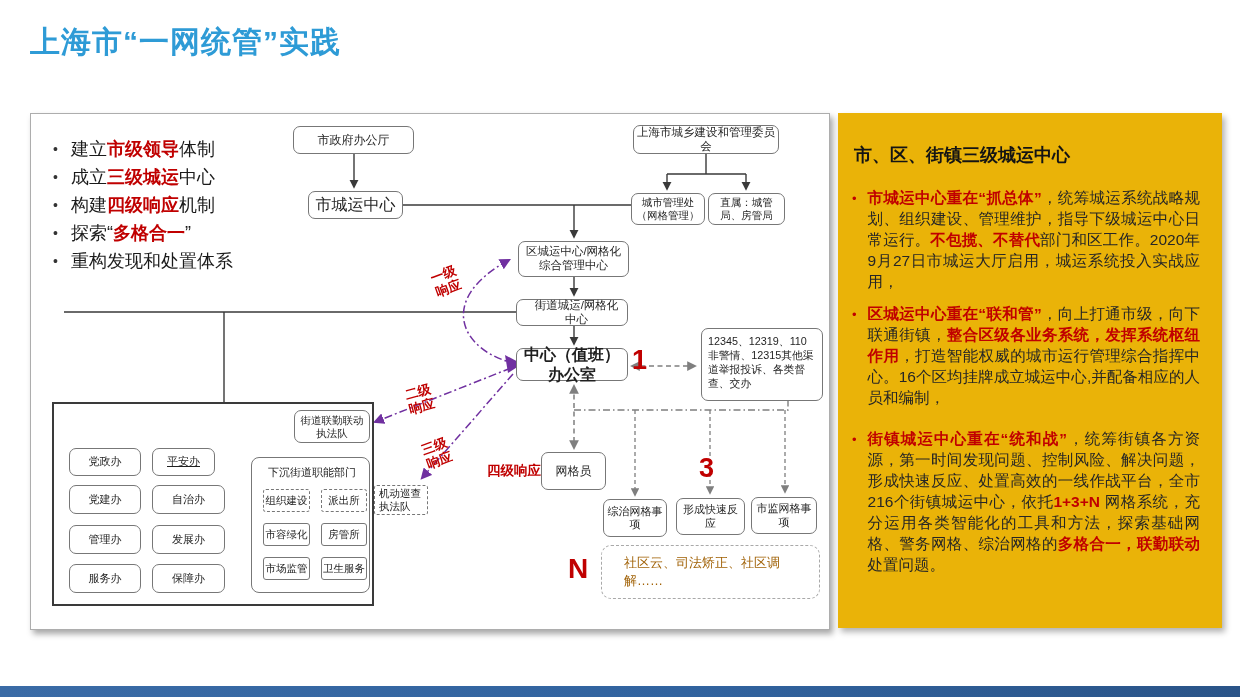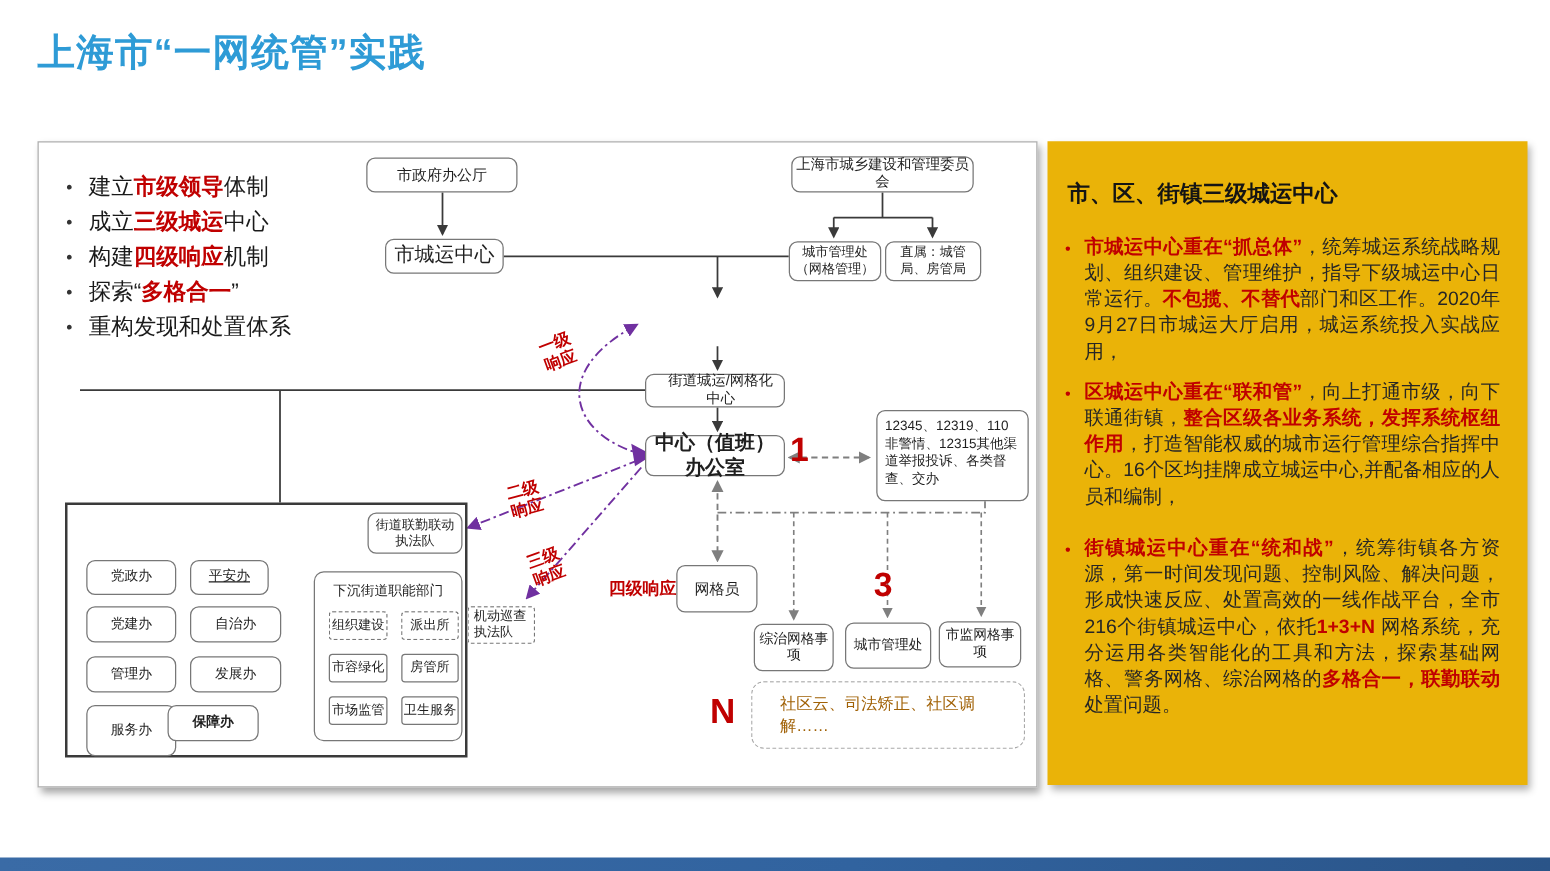--- a/index.html
+++ b/index.html
@@ -38,21 +38,21 @@
     position:absolute;color:#C00000;font-weight:bold;font-size:13px;line-height:1.12;
     width:30px;word-break:break-all;text-align:center;
   }
   .num{position:absolute;color:#C00000;font-weight:bold;font-size:27px;line-height:1;}
   .bullets{position:absolute;left:22px;top:26px;margin:0;padding:0;list-style:none;width:230px;}
   .bullets li{display:flex;gap:13px;margin-bottom:9px;font-size:18px;color:#1a1a1a;line-height:1.05;}
   .bullets .bdot{font-size:14px;color:#333;padding-top:2px;}
   .rd{color:#C00000;font-weight:bold;}
   .sunken{position:absolute;left:220px;top:343px;width:119px;height:136px;background:#fff;
     border:1.3px solid #777;border-radius:8px;box-sizing:border-box;}
-  .sunken .stitle{position:absolute;left:0;top:7px;width:100%;text-align:center;font-size:11px;color:#1f1f1f;}
+  .sunken .stitle{position:absolute;left:16px;top:7px;width:100%;font-size:11px;color:#1f1f1f;}
   .sunken .sbox{border-radius:3px;font-size:10.5px;padding:0 1px;}
   .community{
     position:absolute;left:570px;top:431px;width:219px;height:54px;box-sizing:border-box;
     border:1.5px dashed #A9A9A9;border-radius:10px;color:#a16207;font-size:13px;line-height:1.35;
     display:flex;align-items:center;padding:4px 10px 4px 22px;text-align:left;
   }
   
   .side-panel{
     position:absolute;left:838px;top:113px;width:384px;height:515px;background:#eab308;
     box-shadow:3px 4px 6px rgba(0,0,0,0.3);
@@ -129,51 +129,52 @@
         <span class="bdot">•</span>
         <span><span>重构发现和处置体系</span></span>
       </li>
   </ul>
 
   <div class="box" style="left:262px;top:12px;width:121px;height:28px;font-size:12px;">市政府办公厅</div>
   <div class="box" style="left:602px;top:11px;width:146px;height:29px;font-size:11.5px;">上海市城乡建设和管理委员会</div>
   <div class="box" style="left:277px;top:77px;width:95px;height:28px;font-size:16px;">市城运中心</div>
   <div class="box" style="left:600px;top:79px;width:74px;height:32px;font-size:10.5px;">城市管理处（网格管理）</div>
   <div class="box" style="left:677px;top:79px;width:77px;height:32px;font-size:10.5px;">直属：城管局、房管局</div>
+  <div class="box" style="left:487px;top:127px;width:111px;height:36px;font-size:11.5px;">区城运中心/网格化综合管理中心</div>
   <div class="box" style="left:485px;top:185px;width:112px;height:27px;font-size:11.5px;padding-left:12px;">街道城运/网格化中心</div>
   <div class="box bold" style="left:485px;top:234px;width:112px;height:33px;">中心（值班）办公室</div>
   <div class="box" style="left:670px;top:214px;width:122px;height:73px;font-size:10.8px;line-height:1.3;text-align:left;justify-content:flex-start;align-items:flex-start;padding:5px 6px;">12345、12319、110非警情、12315其他渠道举报投诉、各类督查、交办</div>
 
   <div class="bigrect"></div>
   <div class="box" style="left:263px;top:296px;width:76px;height:33px;font-size:10.5px;">街道联勤联动执法队</div>
 
   <div class="box" style="left:38px;top:334px;width:72px;height:28px;">党政办</div>
   <div class="box" style="left:121px;top:334px;width:63px;height:28px;text-decoration:underline;">平安办</div>
   <div class="box" style="left:38px;top:371px;width:72px;height:29px;">党建办</div>
   <div class="box" style="left:121px;top:371px;width:73px;height:29px;">自治办</div>
   <div class="box" style="left:38px;top:411px;width:72px;height:29px;">管理办</div>
   <div class="box" style="left:121px;top:411px;width:73px;height:29px;">发展办</div>
-  <div class="box" style="left:38px;top:450px;width:72px;height:41px;">服务办</div>
-  <div class="box" style="left:103px;top:450px;width:73px;height:29px;font-weight:bold;">保障办</div>
+  <div class="box" style="left:38px;top:450px;width:72px;height:29px;">服务办</div>
+  <div class="box" style="left:121px;top:450px;width:73px;height:29px;">保障办</div>
 
   <div class="sunken">
     <div class="stitle">下沉街道职能部门</div>
     <div class="box sbox dashed" style="left:11px;top:31px;width:47px;height:23px;">组织建设</div>
     <div class="box sbox dashed" style="left:69px;top:31px;width:46px;height:23px;">派出所</div>
     <div class="box sbox" style="left:11px;top:65px;width:47px;height:23px;">市容绿化</div>
     <div class="box sbox" style="left:69px;top:65px;width:46px;height:23px;">房管所</div>
     <div class="box sbox" style="left:11px;top:99px;width:47px;height:23px;">市场监管</div>
     <div class="box sbox" style="left:69px;top:99px;width:46px;height:23px;">卫生服务</div>
   </div>
 
   <div class="box dashed" style="left:343px;top:371px;width:54px;height:30px;font-size:10.5px;text-align:left;justify-content:flex-start;padding:2px 4px;">机动巡查执法队</div>
 
   <div class="box" style="left:510px;top:338px;width:65px;height:38px;font-size:12px;">网格员</div>
   <div class="box" style="left:572px;top:385px;width:64px;height:38px;">综治网格事项</div>
-  <div class="box" style="left:645px;top:384px;width:69px;height:37px;">城市管理处</div>
+  <div class="box" style="left:645px;top:384px;width:69px;height:37px;">形成快速反应</div>
   <div class="box" style="left:720px;top:383px;width:66px;height:37px;">市监网格事项</div>
   <div class="community">社区云、司法矫正、社区调解……</div>
 
   <div class="lvl" style="left:400px;top:153px;transform:rotate(-20deg);">一级响应</div>
   <div class="lvl" style="left:374px;top:271px;transform:rotate(-15deg);">二级响应</div>
   <div class="lvl" style="left:391px;top:325px;transform:rotate(-20deg);">三级响应</div>
   <div class="lvl" style="left:452px;top:349px;width:62px;font-size:13.5px;">四级响应</div>
   <div class="num" style="left:601px;top:233px;">1</div>
   <div class="num" style="left:668px;top:341px;">3</div>
   <div class="num" style="left:537px;top:441px;font-size:28px;">N</div>

